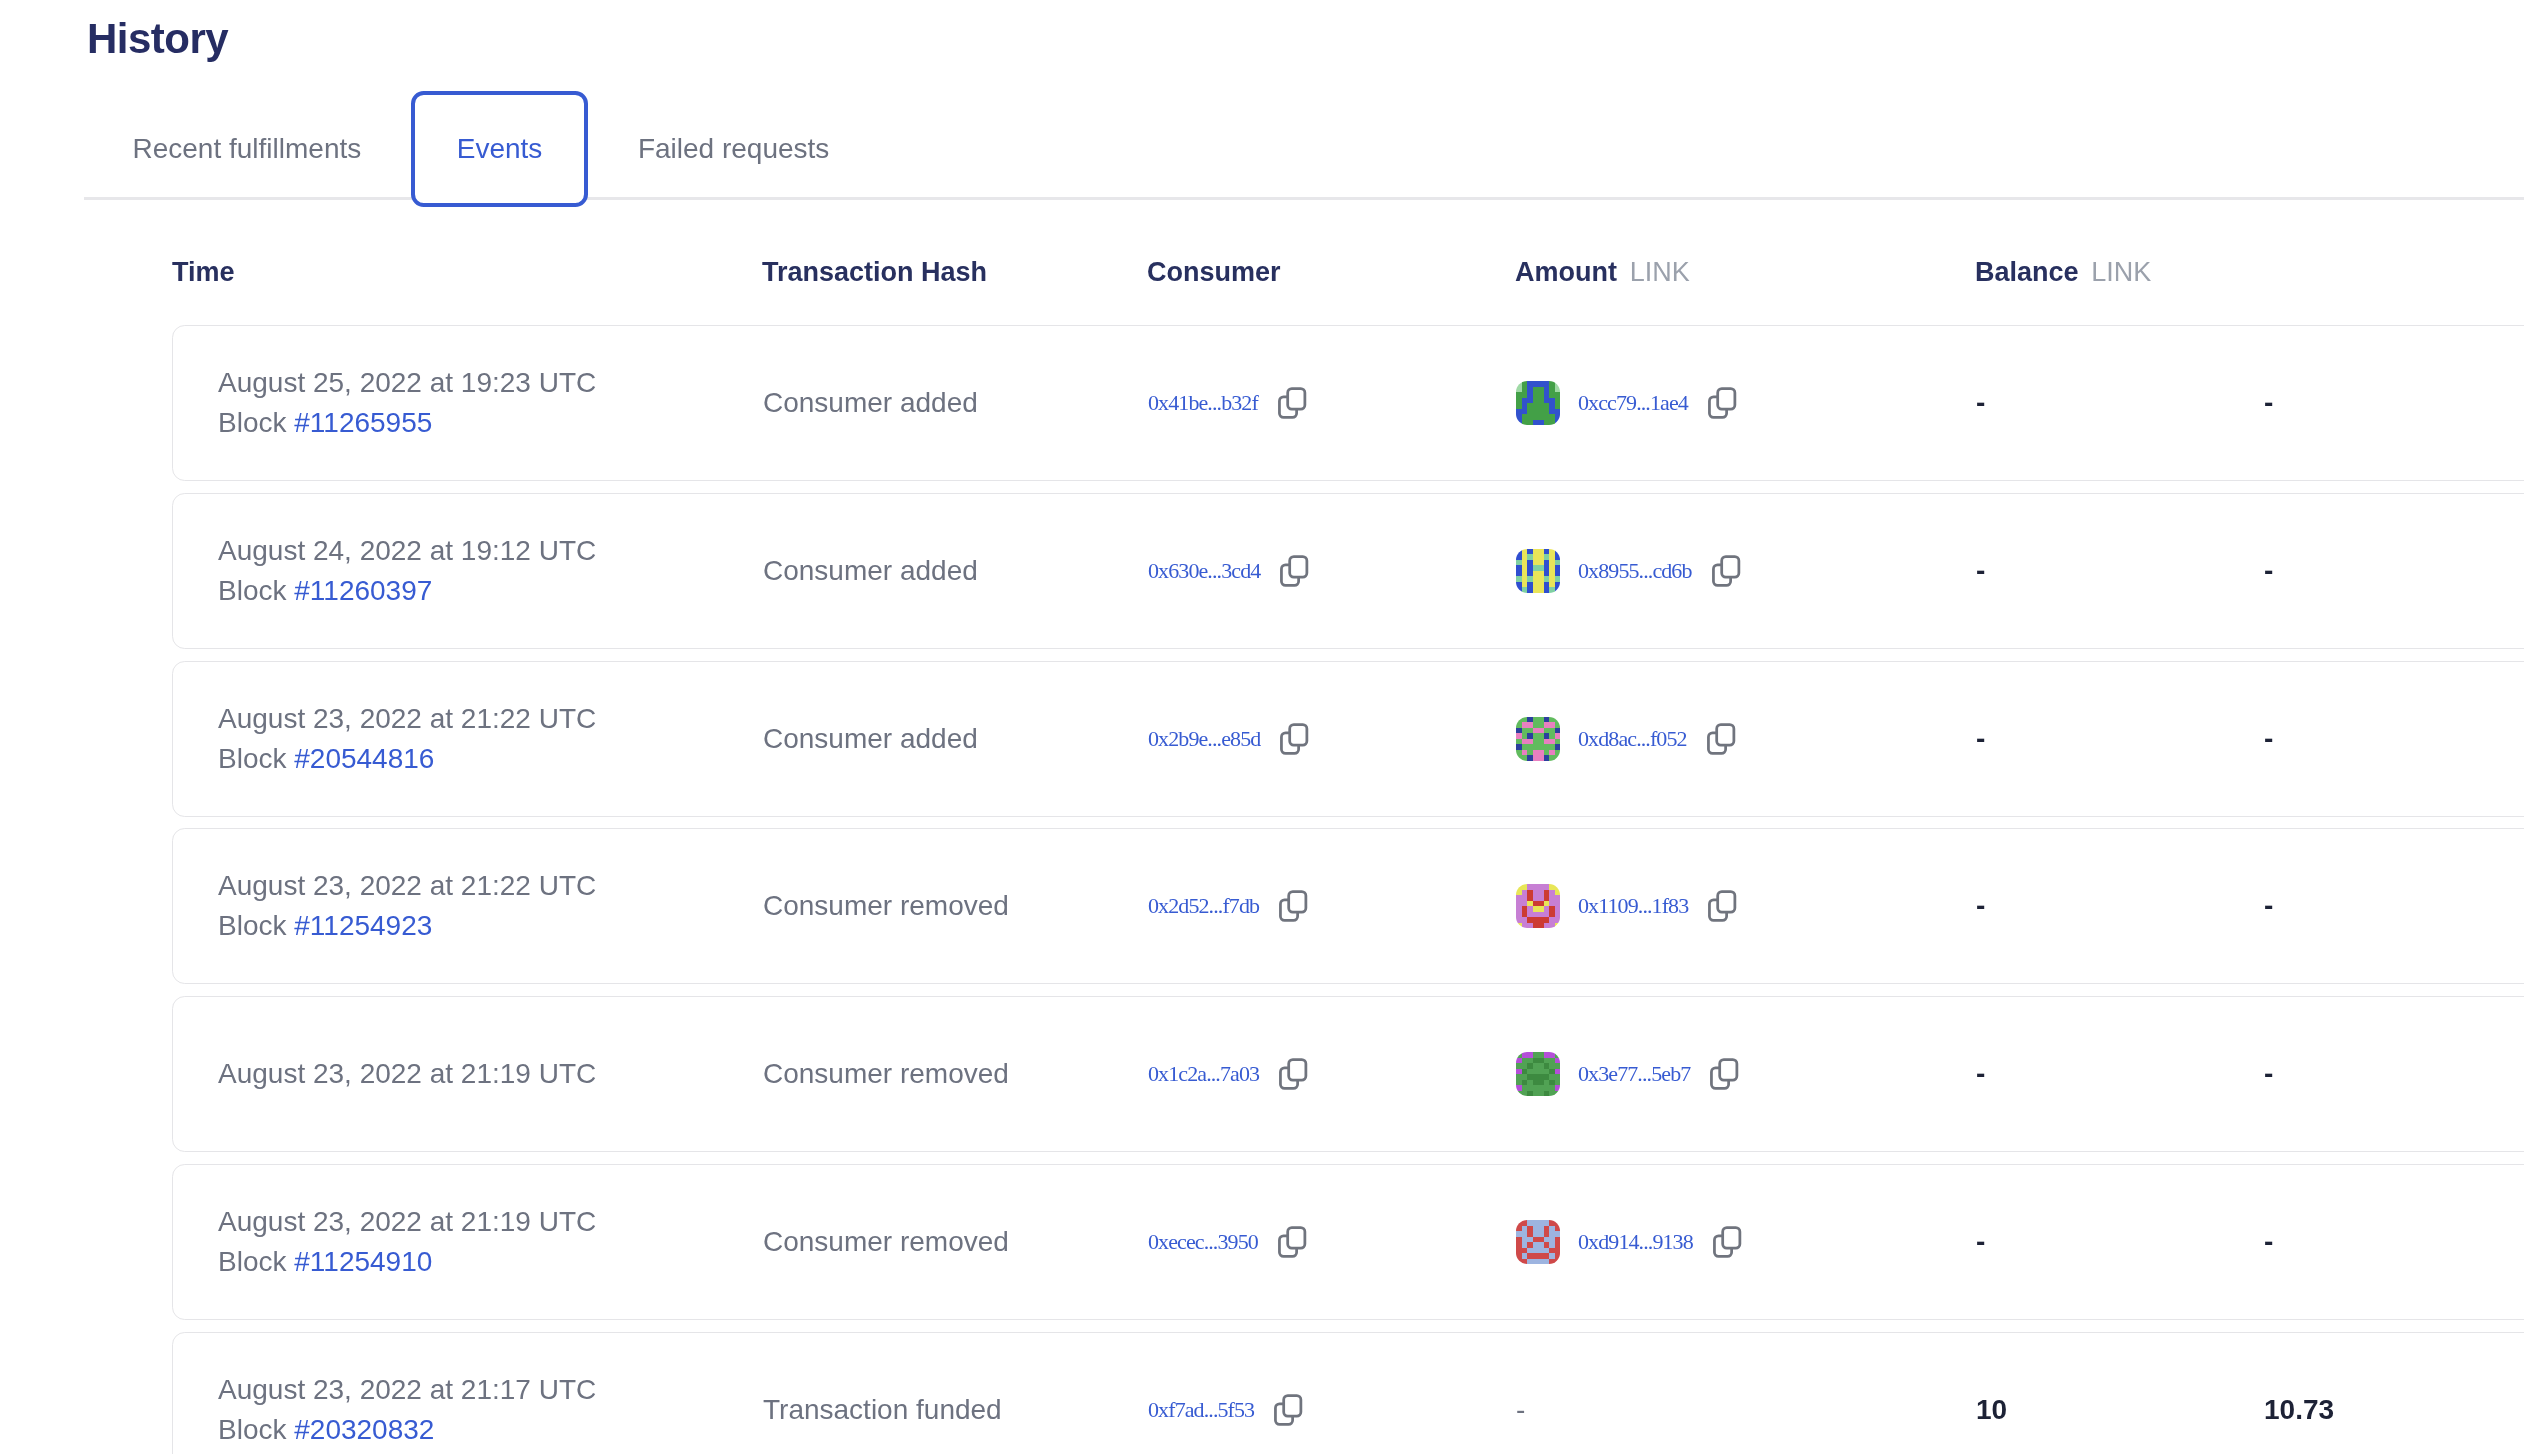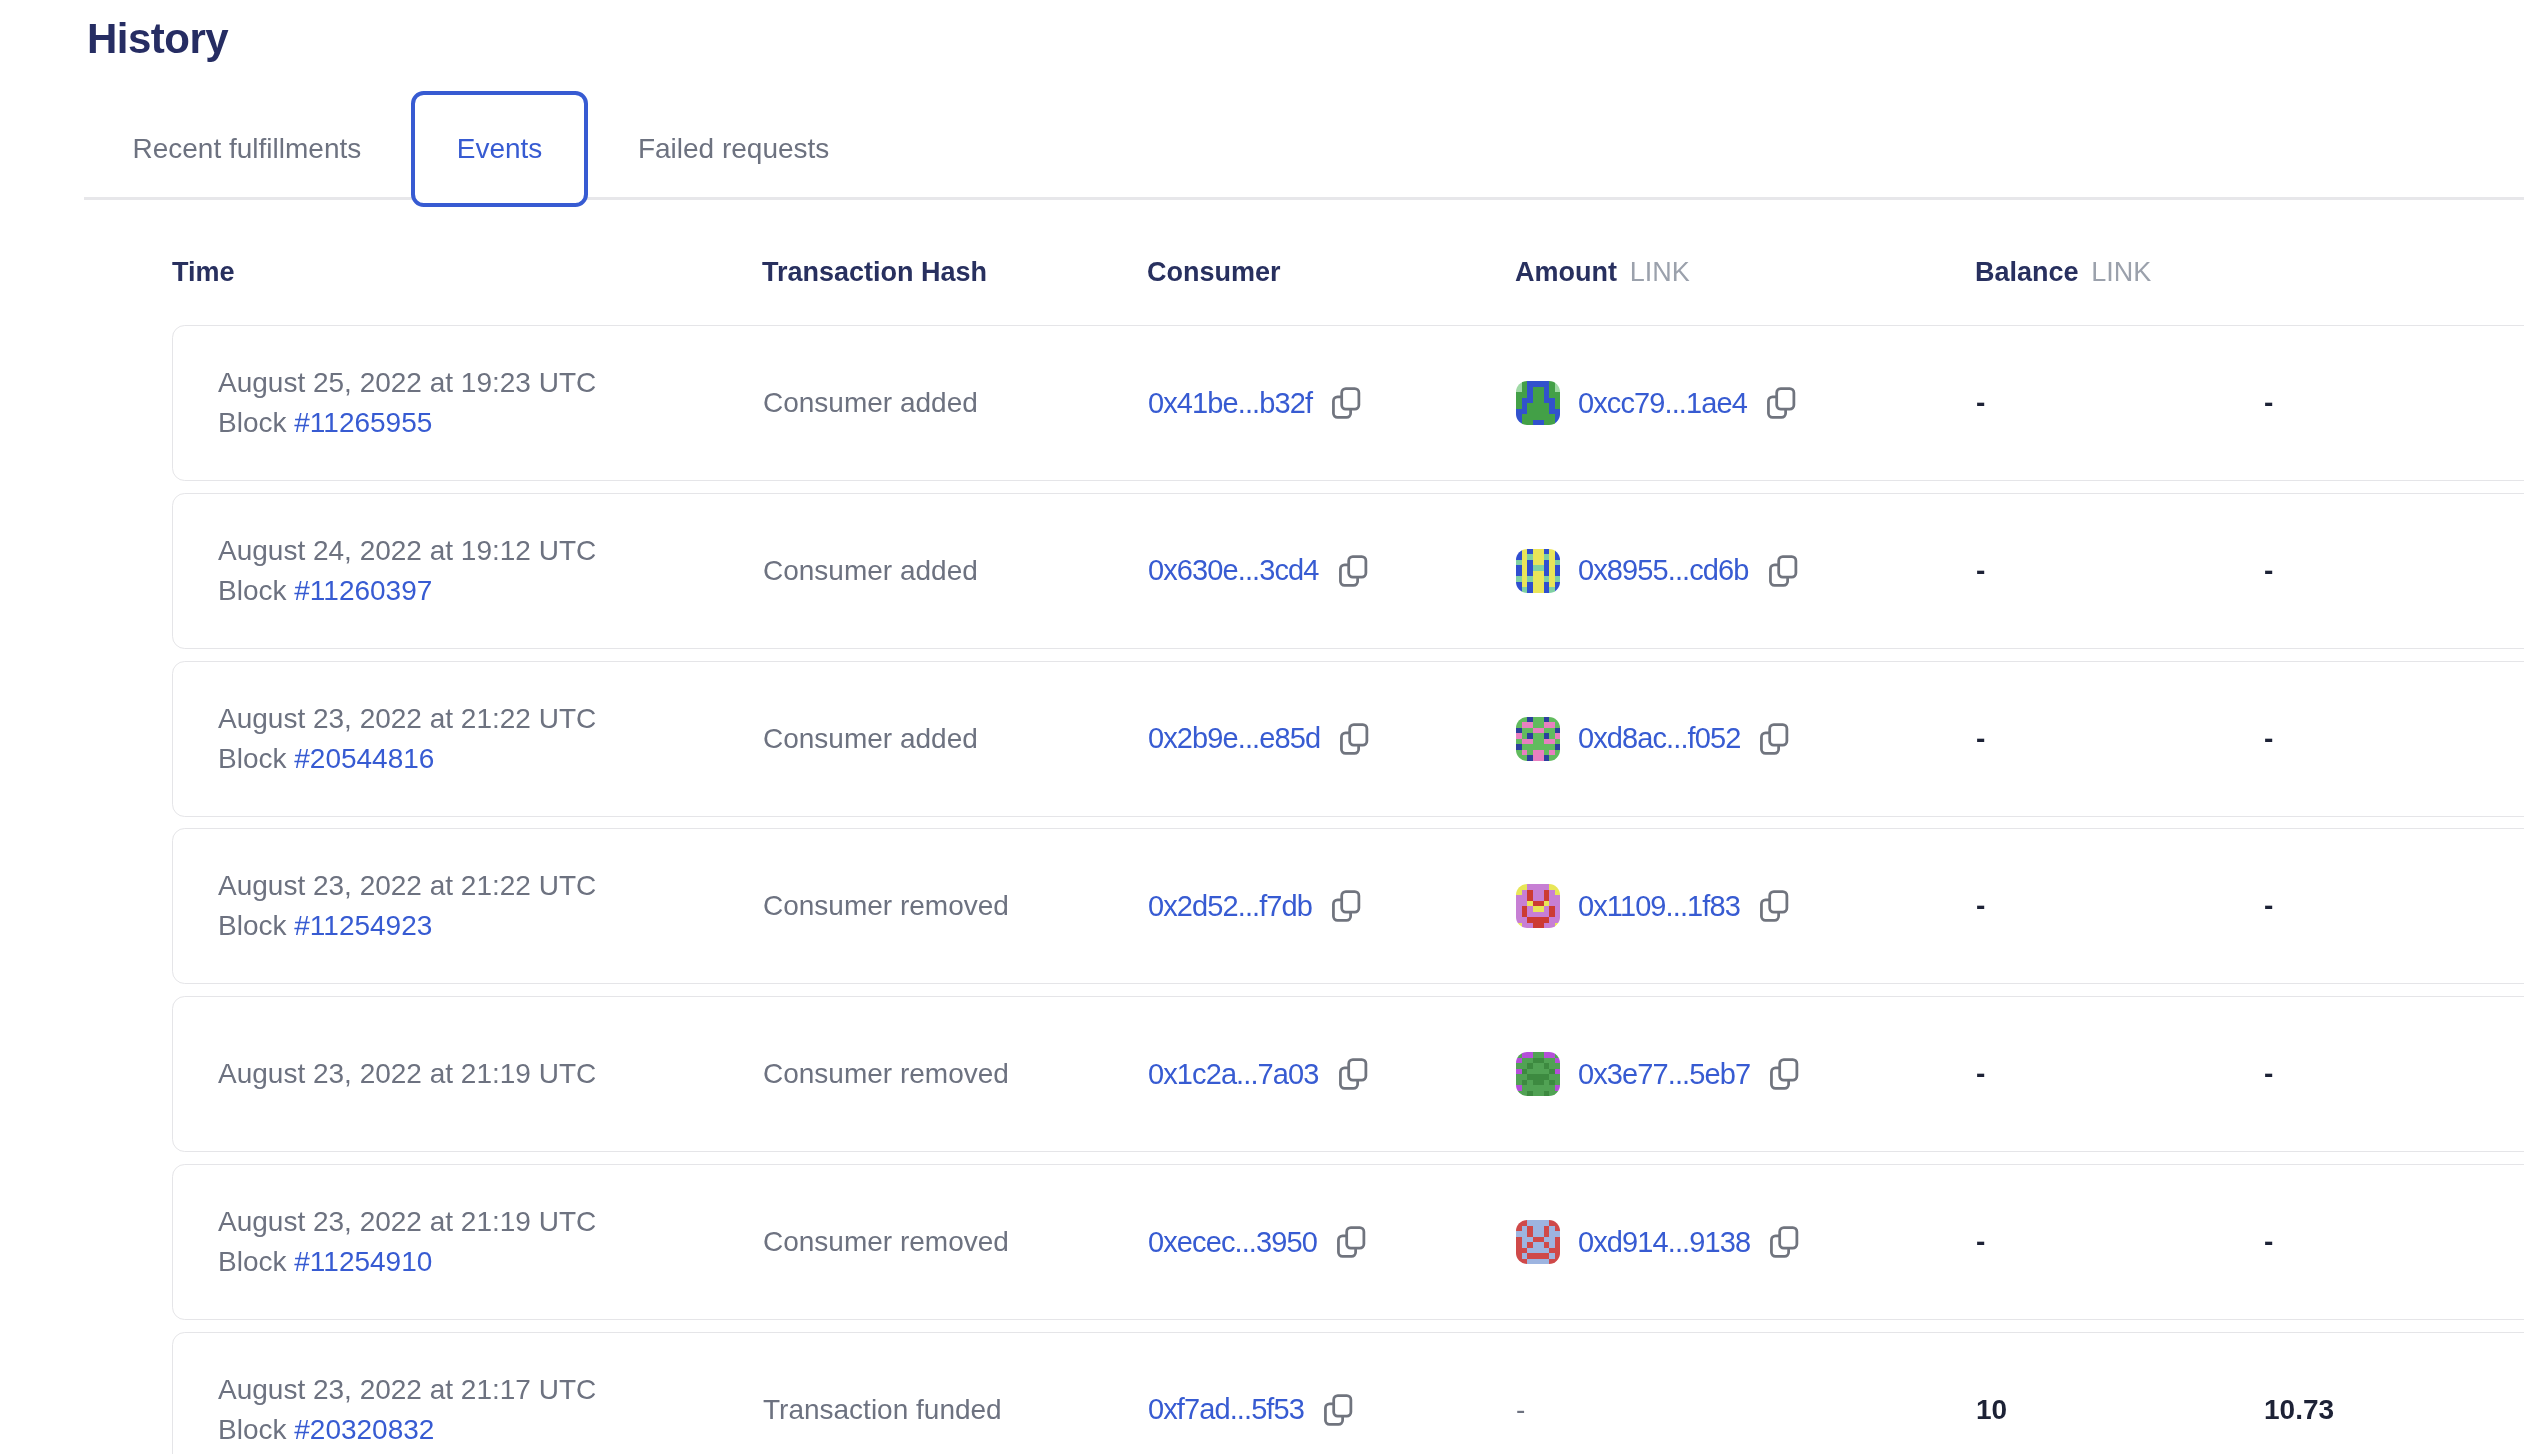--- a/index.html
+++ b/index.html
@@ -39,21 +39,21 @@
     border-right:10px solid transparent; border-top:12.7px solid #4560d8; }
 
   
   .row-card { height: 156px; border: 1.8px solid #e5e5e8; border-radius: 12.7px;
     background: #ffffff; margin-bottom: 11.8px; }
   .cell-time { padding-left: 45px; display:flex; flex-direction:column; gap: 4px; }
   .time-date { font-size: 28px; color:#6d7280; line-height: 36px; }
   .time-block { font-size: 28px; color:#6d7280; line-height: 36px; }
   .cell-event { font-size: 28px; color:#6d7280; }
   a.link { color:#375bd2; text-decoration:none; cursor:pointer; }
-  .mono { font-family: Liberation Sans, sans-serif; font-size: 29px;
+  .mono { font-family: Liberation Serif, serif; font-size: 22px;
     letter-spacing: -0.9px; }
   .cell-hash, .cell-consumer { display:flex; align-items:center; gap: 18px; }
   .copy-btn { display:inline-flex; cursor:pointer; }
   .identicon { width:44px; height:44px; border-radius: 11px; overflow:hidden;
     display:grid; grid-template-columns: repeat(8,1fr); grid-template-rows: repeat(8,1fr);
     flex: 0 0 44px; }
   .cell-num { font-size: 28px; font-weight: 700; color:#1d2236; }
   .dash-muted { font-size: 28px; font-weight: 400; color:#6d7280; }
 </style>
 </head>

